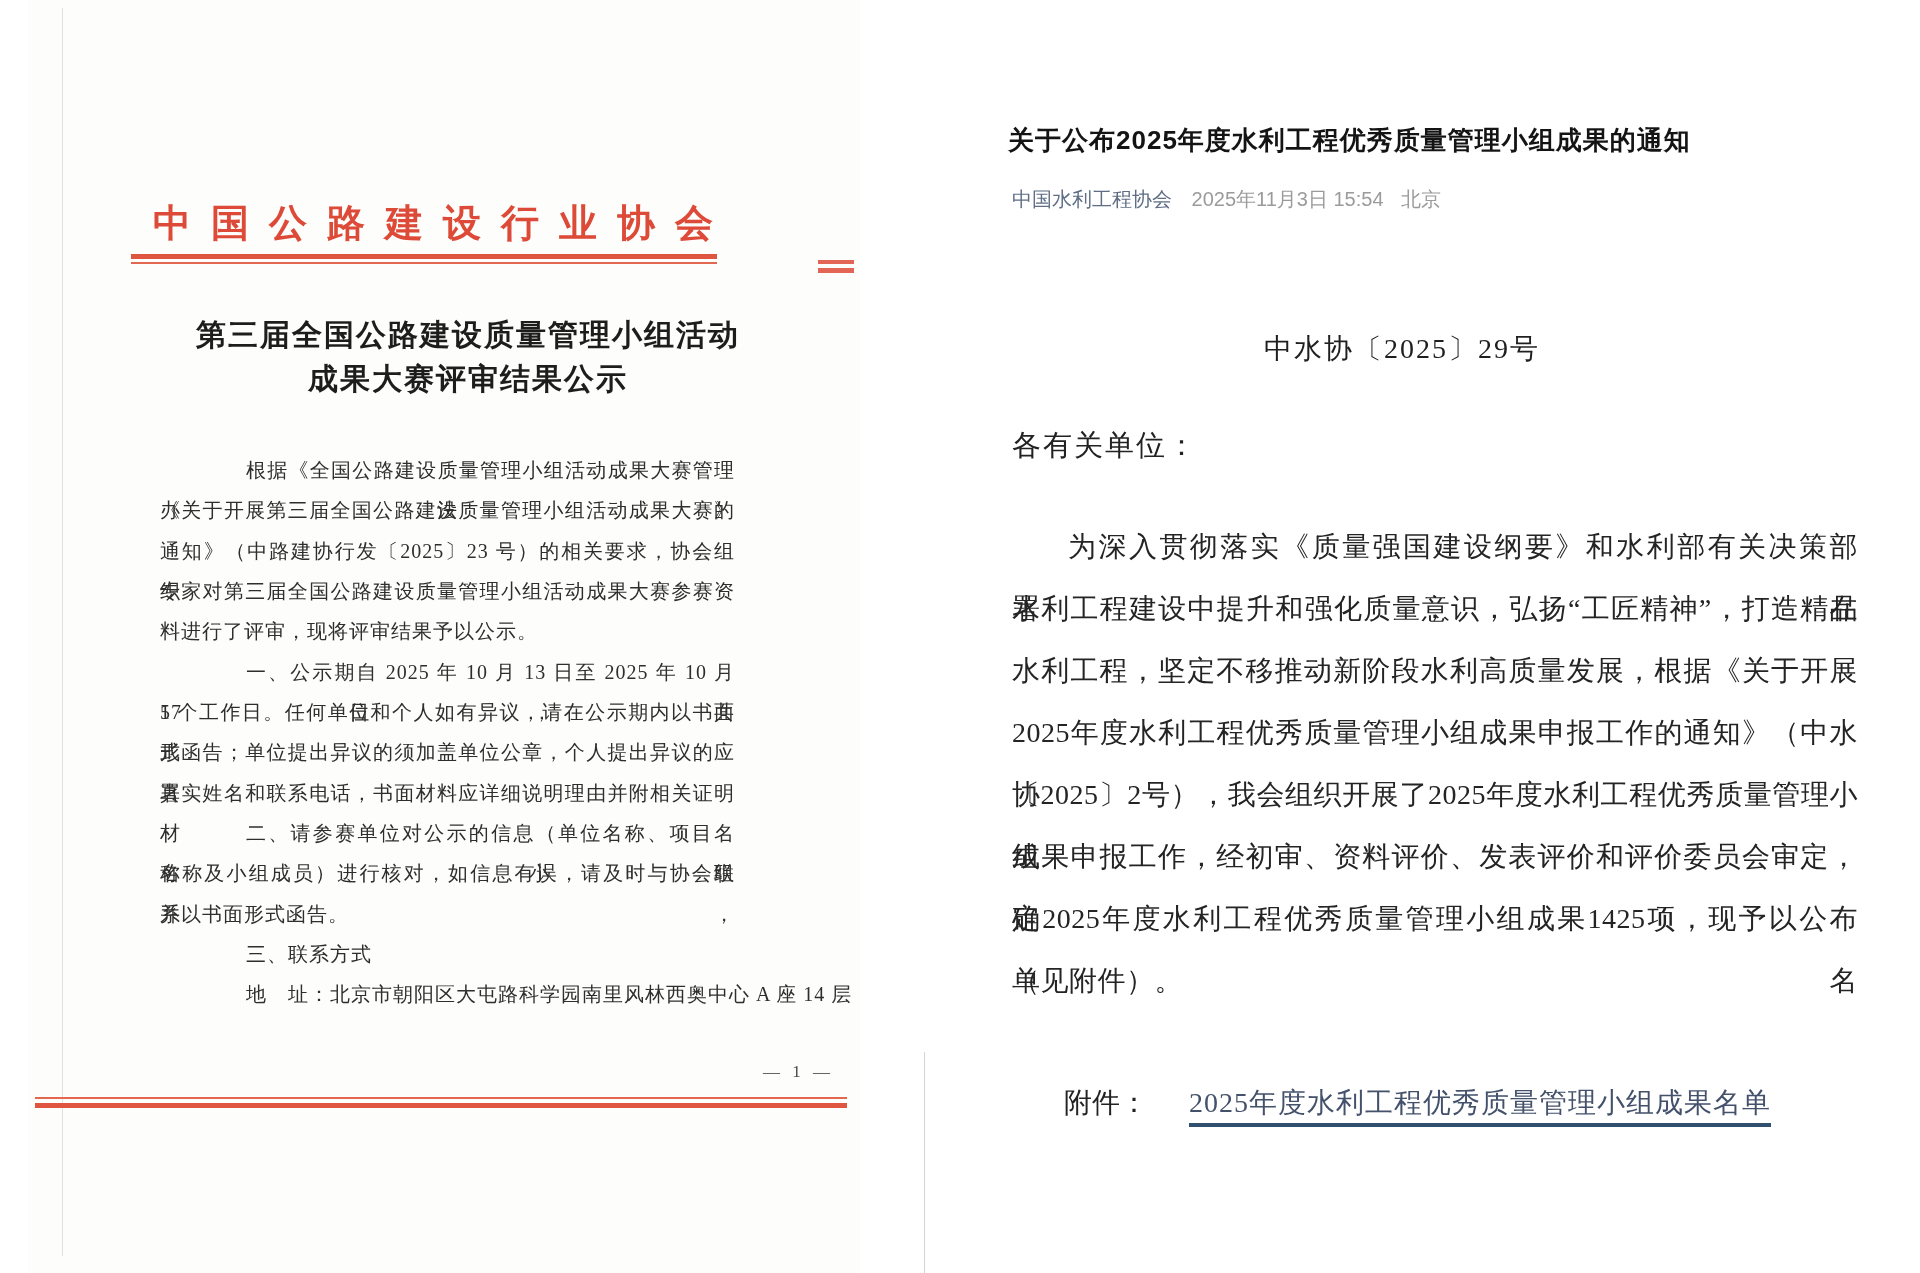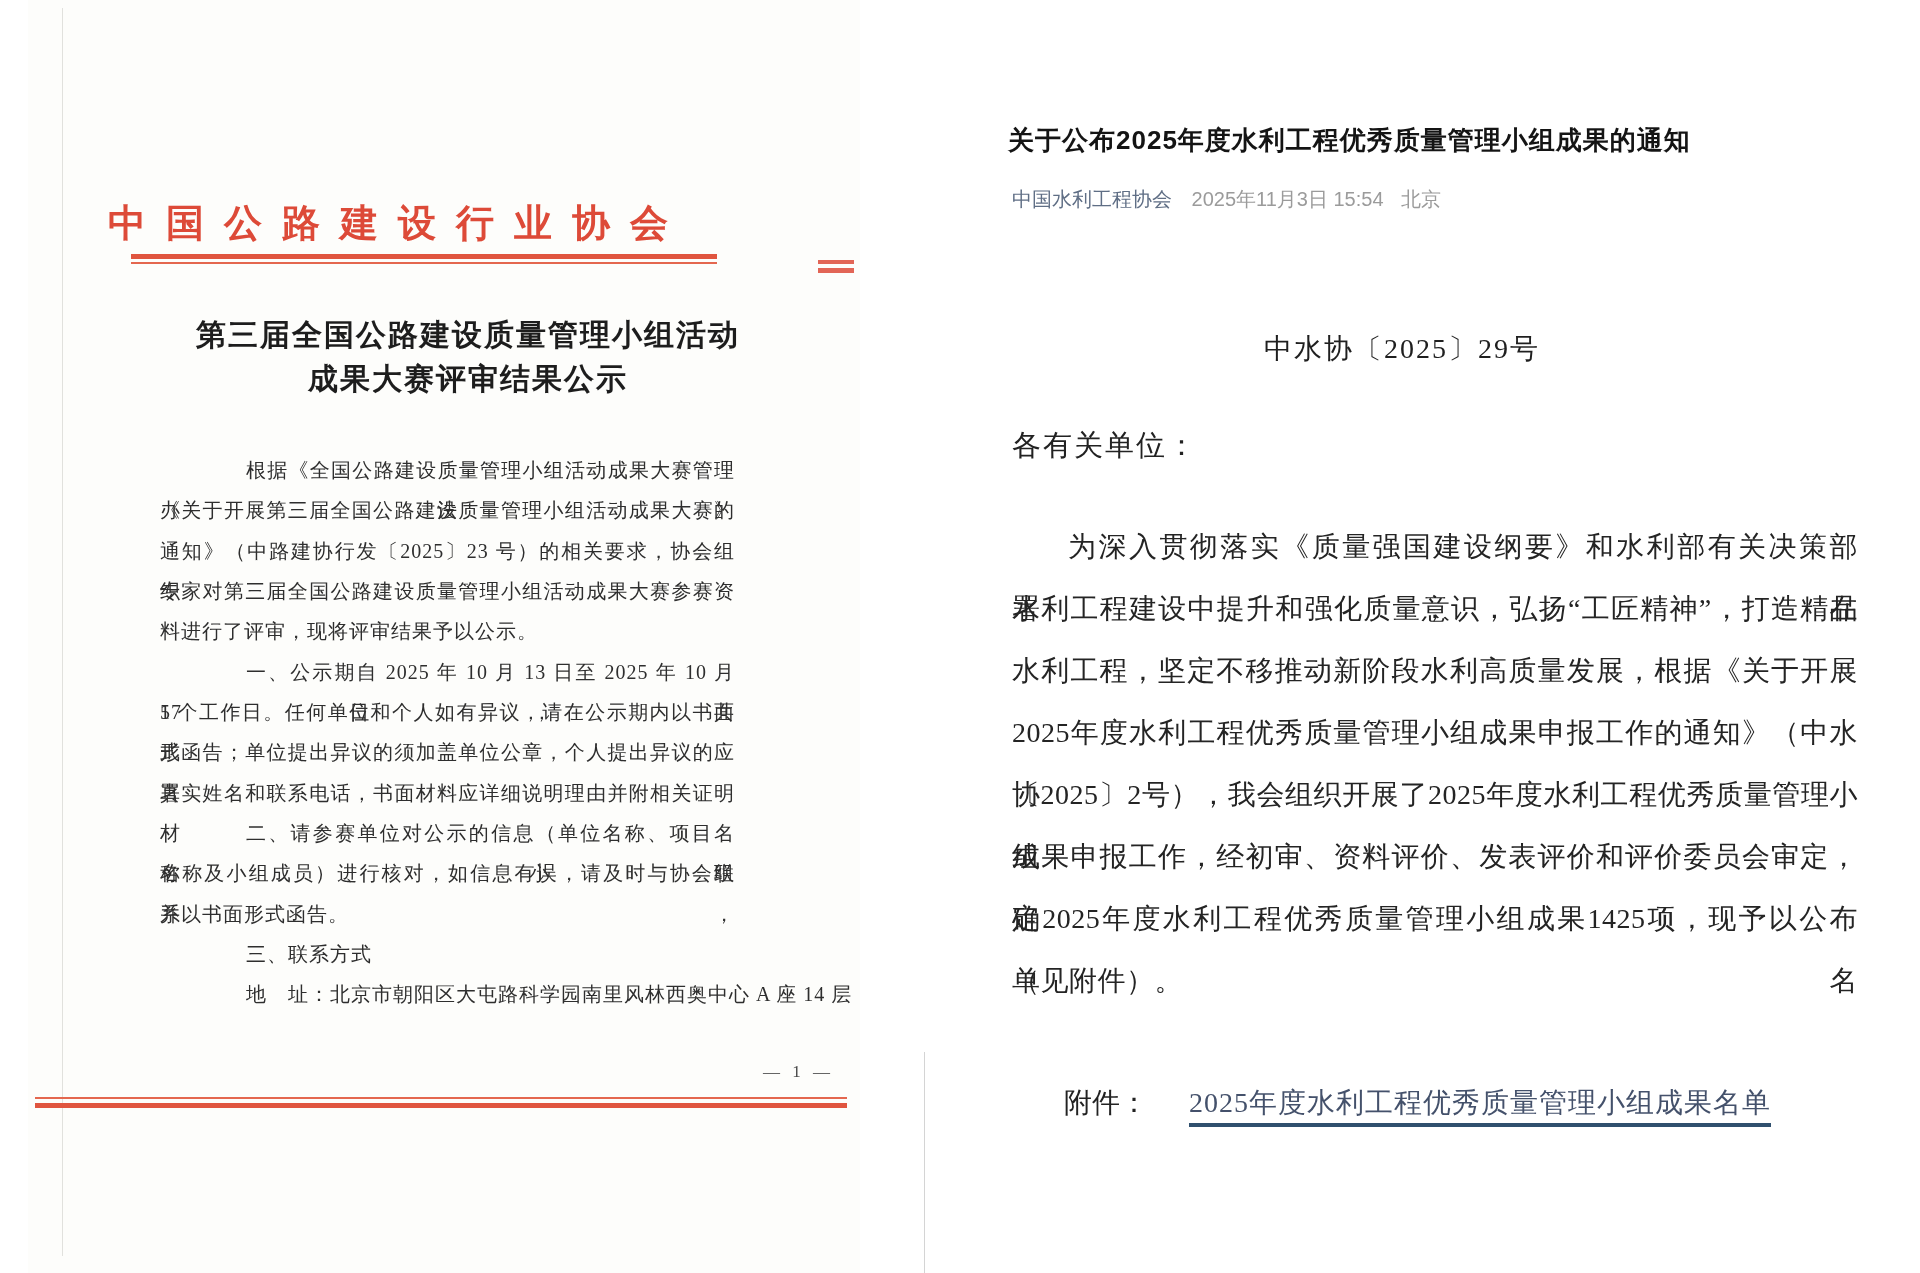--- a/index.html
+++ b/index.html
@@ -15,21 +15,21 @@
     position: absolute; left: 28px; top: 0; width: 832px; height: 1273px;
     background: #fdfdfb;
   }
   .scan-edge-line {
     position: absolute; left: 34px; top: 8px; width: 1px; height: 1248px;
     background: #d7d7d3; opacity: .75;
   }
   .org-header {
     position: absolute; left: 80px; top: 200px; width: 625px;
     color: #dd4a38; font-weight: bold; font-size: 38px; line-height: 46px;
-    letter-spacing: 20px; text-align: left; white-space: nowrap;
+    letter-spacing: 20px; text-align: right; white-space: nowrap;
     font-family: "Liberation Serif", "DejaVu Serif", serif;
   }
   .head-rule-thick { position: absolute; left: 103px; top: 254px; width: 586px; height: 5px; background: #e0553f; }
   .head-rule-thin  { position: absolute; left: 103px; top: 262px; width: 586px; height: 2px; background: #e4674f; }
   .doc-title {
     position: absolute; left: 110px; width: 660px; text-align: center;
     color: #1d1d1d; font-weight: bold; font-size: 30px; line-height: 38px;
     letter-spacing: 2px; white-space: nowrap;
     font-family: "Liberation Serif", "DejaVu Serif", serif;
   }

